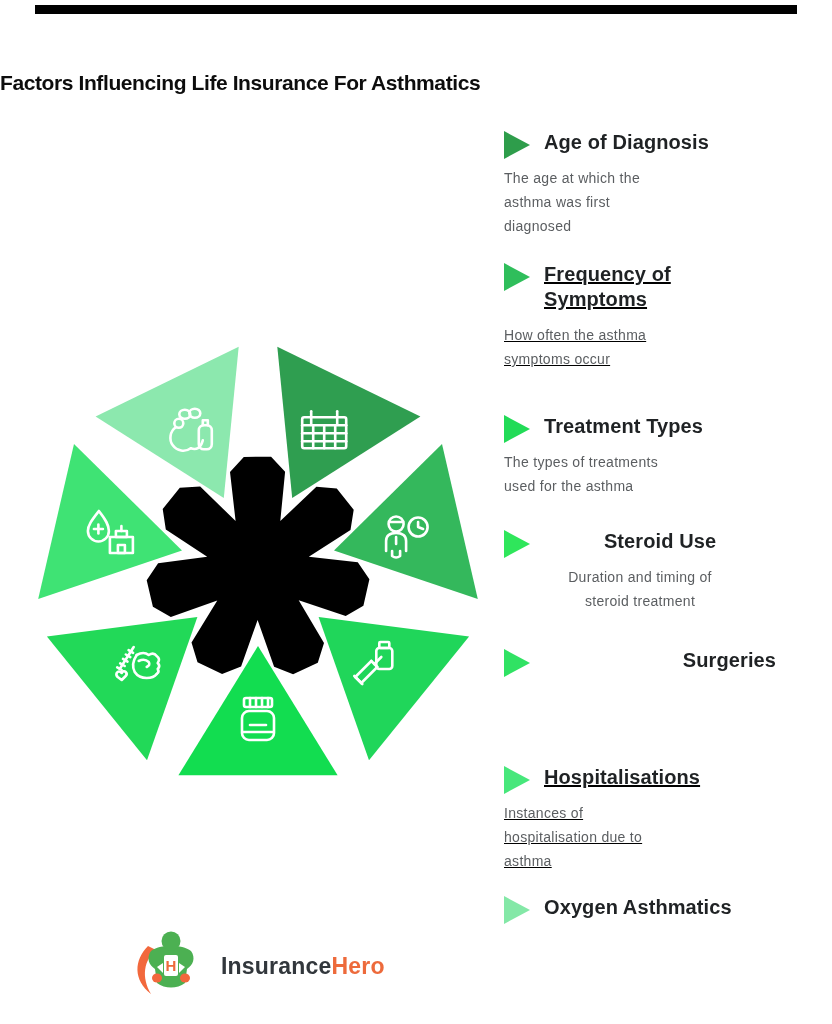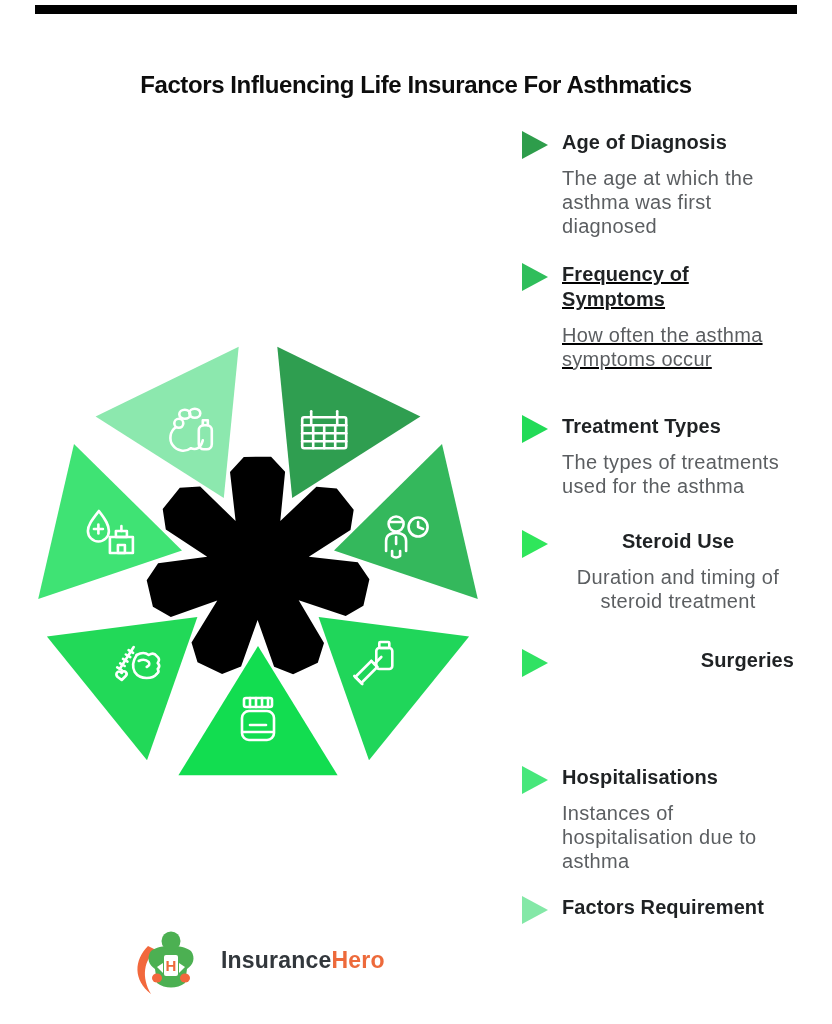--- a/index.html
+++ b/index.html
@@ -1,32 +1,32 @@
 <!DOCTYPE html>
 <html><head>
 <meta charset="utf-8">
 <style>
   html,body{margin:0;padding:0}
   body{width:832px;height:1024px;background:#fff;position:relative;overflow:hidden;
        font-family:"Liberation Sans",sans-serif;}
   #top-bar{position:absolute;left:35px;top:5px;width:762px;height:9px;background:#000}
-  #page-title{position:absolute;left:0;top:47px;width:832px;text-align:center;
-      font-size:24px;font-weight:700;color:#0d0d0d;letter-spacing:-0.4px;line-height:44px}
+  #page-title{position:absolute;left:0;top:47px;width:832px;
+      font-size:21px;font-weight:700;color:#0d0d0d;letter-spacing:-0.4px;line-height:44px}
   #wheel{position:absolute;left:8px;top:320px;width:500px;height:500px}
-  .factor{position:absolute;left:522px;width:272px}
+  .factor{position:absolute;left:504px;width:272px}
   .arrow{position:absolute;left:0;top:1px;width:0;height:0;
       border-top:14px solid transparent;border-bottom:14px solid transparent;
       border-left:26px solid #2e9d4b}
   .f-head{margin-left:40px;font-size:20px;font-weight:700;color:#1f2224;
       line-height:25px;white-space:pre-line;letter-spacing:0.1px}
-  .f-desc{margin-left:40px;margin-top:11px;font-size:20px;color:#5b5e61;
+  .f-desc{margin-top:11px;font-size:14px;color:#5b5e61;
       line-height:24px;white-space:pre-line;letter-spacing:0.3px}
   #logo{position:absolute;left:132px;top:930px;width:470px;height:80px}
   #logo-mascot{position:absolute;left:0;top:0}
-  #logo-text{position:absolute;left:89px;top:17px;font-size:23px;font-weight:700;letter-spacing:0.2px}
+  #logo-text{position:absolute;left:89px;top:23px;font-size:23px;font-weight:700;letter-spacing:0.2px}
 </style>
 </head>
 <body style="background: rgb(255, 255, 255);">
 
 <div id="top-bar" style="background: rgb(0, 0, 0);"></div>
 
 <h1 id="page-title">Factors Influencing Life Insurance For Asthmatics</h1>
 
 <svg id="wheel" viewBox="0 0 500 500">
     <polygon points="157.8,209.4 154.7,189.1 171.8,167.8 192.2,166.4 227.6,201.1 222.0,152.0 235.8,136.9 263.1,136.8 277.1,151.7 272.3,201.0 308.4,166.8 328.8,168.4 345.7,189.8 342.5,210.1 300.8,236.7 349.8,242.3 361.4,259.2 355.4,285.8 337.7,296.0 290.7,280.3 316.0,323.1 309.8,342.7 285.1,354.3 266.1,346.7 249.6,300.0 233.1,346.6 214.1,354.1 189.5,342.2 183.5,322.6 209.3,280.4 162.8,296.9 144.9,286.8 138.7,260.3 150.1,243.3 199.2,236.8" fill="#000000"></polygon>
@@ -133,30 +133,30 @@
     <div class="factor" style="top: 529px; text-align: center;">
       <span class="arrow" style="border-left-color: rgb(47, 230, 91);"></span>
       <div class="f-head">Steroid Use</div>
       <div class="f-desc">Duration and timing of
 steroid treatment</div>
     </div>
     <div class="factor" style="top: 648px; text-align: right;">
       <span class="arrow" style="border-left-color: rgb(48, 226, 99);"></span>
       <div class="f-head">Surgeries</div>
     </div>
-    <div class="factor" style="top: 765px;">
+    <div class="factor" style="top: 765px; text-decoration: underline;">
       <span class="arrow" style="border-left-color: rgb(71, 231, 123);"></span>
       <div class="f-head">Hospitalisations</div>
       <div class="f-desc">Instances of
 hospitalisation due to
 asthma</div>
     </div>
     <div class="factor" style="top: 895px;">
       <span class="arrow" style="border-left-color: rgb(132, 232, 167);"></span>
-      <div class="f-head">Factors Requirement</div>
+      <div class="f-head">Oxygen Asthmatics</div>
     </div>
   </div>
 
 <div id="logo">
   <svg id="logo-mascot" width="78" height="72" viewBox="0 0 78 72">
     <path id="m-cape" d="M16,16 C2,30 1,50 19,64 C9,47 12,30 24,20 Z" fill="#f2683c"></path>
     <path id="m-body" d="M19,21 C28,14 50,14 59,21 C64,28 61,35 55,39 L53,53 C45,59 33,59 25,53 L23,39 C17,35 14,28 19,21 Z" fill="#4cb052"></path>
     <circle id="m-head" cx="39" cy="11" r="9.5" fill="#4cb052"></circle>
     <path d="M25,37 L31,33 L31,43 Z" fill="#ffffff"></path>
     <path d="M53,37 L47,33 L47,43 Z" fill="#ffffff"></path>

